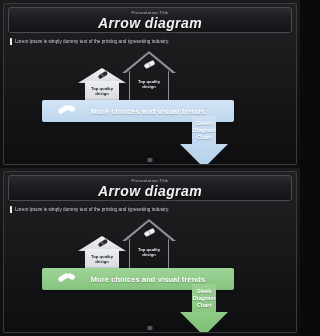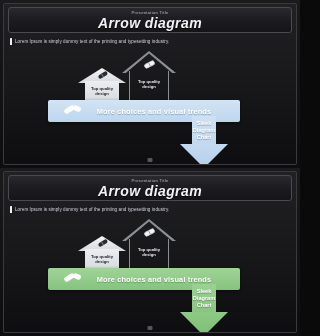--- a/index.html
+++ b/index.html
@@ -62,21 +62,21 @@
   .house-sm .body{position:absolute;left:7px;top:13px;width:34px;height:23px;
        background:linear-gradient(180deg,#eceef1,#d4d7dc);}
   .house-sm .lbl{position:absolute;left:4px;top:18px;width:40px;text-align:center;
        font-size:4.2px;font-weight:bold;color:#1c1d20;line-height:5.2px;}
   .pill-dk{position:absolute;left:20px;top:5px;width:10px;height:4.4px;
        background:#2a2b2e;border-radius:2.6px;transform:rotate(-32deg);}
   .pill-dk:after{content:"";position:absolute;left:4.4px;top:0;width:.7px;
        height:4.4px;background:#7d8189;}
 
   
-  .banner{position:absolute;left:44px;top:54px;width:192px;height:22px;
+  .banner{position:absolute;left:38px;top:54px;width:192px;height:22px;
           border-radius:2px;display:flex;align-items:center;
           box-shadow:0 1px 3px rgba(0,0,0,.55);}
   .banner-icon{position:relative;width:22px;height:14px;margin-left:14px;flex:none;}
   .banner-icon .p1{position:absolute;left:2px;top:3px;width:11px;height:5.4px;
        background:#ffffff;border-radius:3px;transform:rotate(-32deg);}
   .banner-icon .p2{position:absolute;left:11px;top:1.5px;width:8px;height:5px;
        background:#ffffff;border-radius:3px;transform:rotate(22deg);}
   .banner-text{flex:1;text-align:center;font-size:7.4px;font-weight:bold;
        color:#ffffff;letter-spacing:.15px;padding-right:16px;
        text-shadow:0 1px 1px rgba(0,0,0,.28);}

